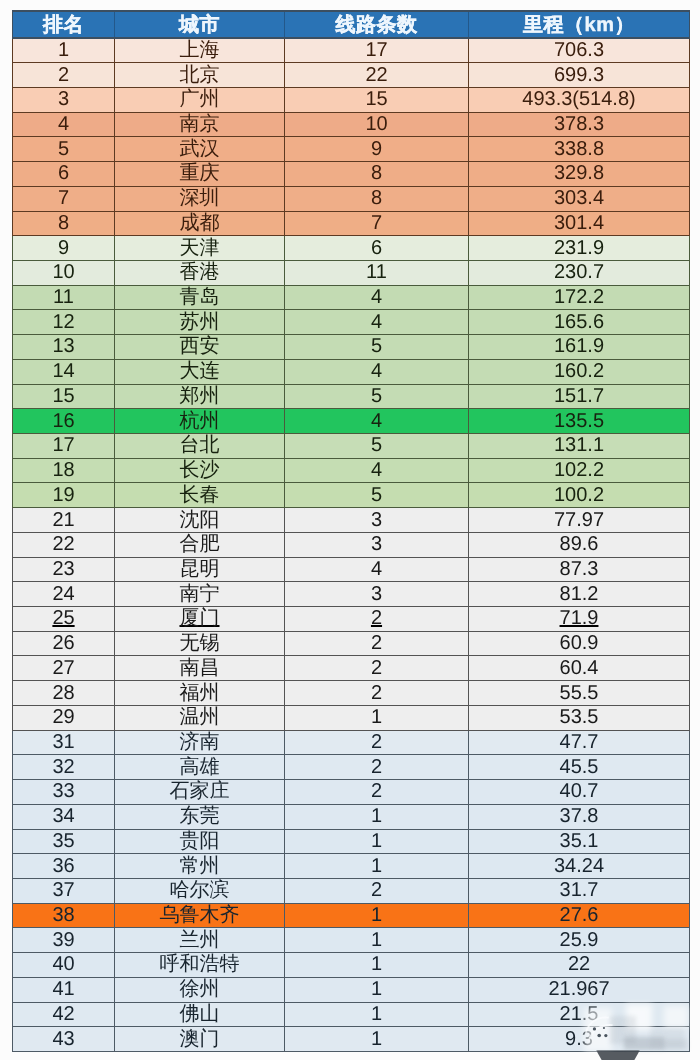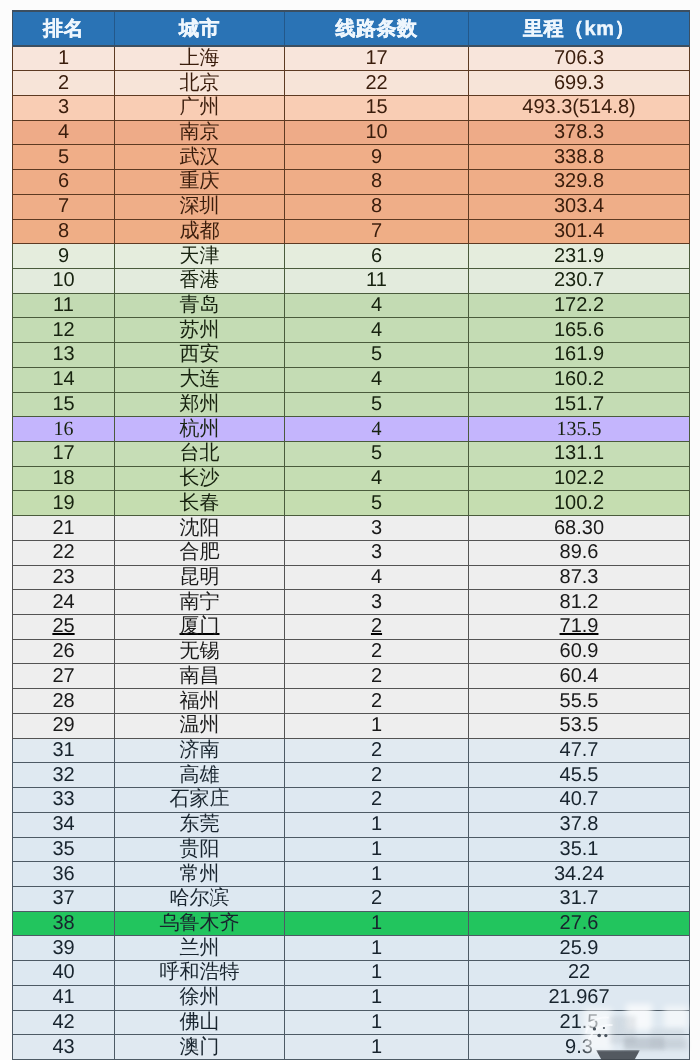--- a/index.html
+++ b/index.html
@@ -7,21 +7,21 @@
   body{
     width:700px;height:1060px;overflow:hidden;
     background:#fcfcfc;
     font-family:"Liberation Sans","DejaVu Sans",sans-serif;
     -webkit-font-smoothing:antialiased;
     text-rendering:geometricPrecision;
   }
   #sheet{position:absolute;left:12px;top:10px;width:677px;transform:translateZ(0);}
   table{border-collapse:collapse;width:677px;table-layout:fixed;}
   th,td{padding:0;text-align:center;vertical-align:middle;box-sizing:border-box;}
-  thead tr{height:35px;}
+  thead tr{height:27px;}
   thead th{
     height:27px;line-height:21px;padding-top:2px;background:#2a73b5;color:#eef6fd;
     font-weight:bold;font-size:20px;letter-spacing:0.5px;-webkit-text-stroke:0.4px #eef6fd;
     border-left:1px solid #23588a;border-right:1px solid #23588a;
     border-top:2px solid #3c4f61;border-bottom:2px solid #3c4f61;
   }
   thead th:first-child{border-left:1.4px solid #3c4f61;}
   thead th:last-child{border-right:1.4px solid #3c4f61;}
   tbody{height:1013.6px;}
   tbody tr{height:23.572px;}
@@ -140,21 +140,21 @@
           <td>大连</td>
           <td>4</td>
           <td>160.2</td>
         </tr>
         <tr class="band-green" style="background: rgb(196, 220, 180);">
           <td>15</td>
           <td>郑州</td>
           <td>5</td>
           <td>151.7</td>
         </tr>
-        <tr class="band-green" style="background: #c4b5fd; font-family: Liberation Serif, serif;">
+        <tr class="band-green" style="background: #22c55e;">
           <td>16</td>
           <td>杭州</td>
           <td>4</td>
           <td>135.5</td>
         </tr>
         <tr class="band-green" style="background: rgb(198, 221, 182);">
           <td>17</td>
           <td>台北</td>
           <td>5</td>
           <td>131.1</td>
@@ -168,21 +168,21 @@
         <tr class="band-green" style="background: rgb(197, 221, 176);">
           <td>19</td>
           <td>长春</td>
           <td>5</td>
           <td>100.2</td>
         </tr>
         <tr class="band-gray" style="background: rgb(238, 238, 238);">
           <td>21</td>
           <td>沈阳</td>
           <td>3</td>
-          <td>68.30</td>
+          <td>77.97</td>
         </tr>
         <tr class="band-gray" style="background: rgb(238, 238, 238);">
           <td>22</td>
           <td>合肥</td>
           <td>3</td>
           <td>89.6</td>
         </tr>
         <tr class="band-gray" style="background: rgb(238, 238, 238);">
           <td>23</td>
           <td>昆明</td>
@@ -260,21 +260,21 @@
           <td>常州</td>
           <td>1</td>
           <td>34.24</td>
         </tr>
         <tr class="band-blue" style="background: rgb(221, 232, 241);">
           <td>37</td>
           <td>哈尔滨</td>
           <td>2</td>
           <td>31.7</td>
         </tr>
-        <tr class="band-blue" style="background: #22c55e;">
+        <tr class="band-blue" style="background: #f97316;">
           <td>38</td>
           <td>乌鲁木齐</td>
           <td>1</td>
           <td>27.6</td>
         </tr>
         <tr class="band-blue" style="background: rgb(221, 232, 241);">
           <td>39</td>
           <td>兰州</td>
           <td>1</td>
           <td>25.9</td>

